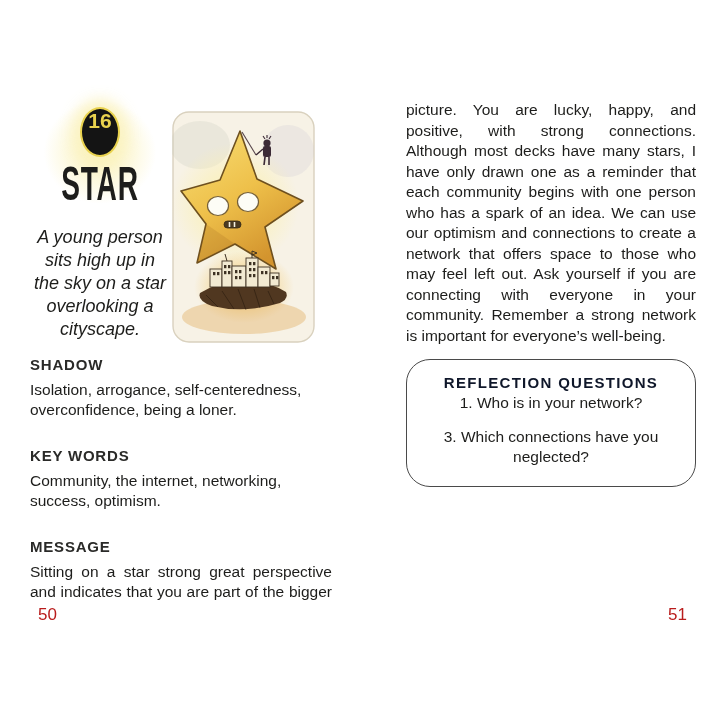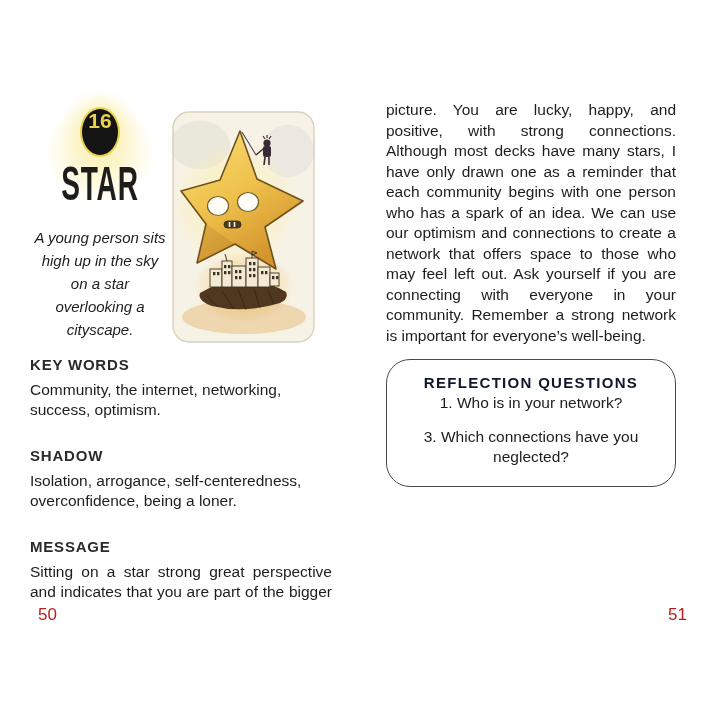--- a/index.html
+++ b/index.html
@@ -27,36 +27,36 @@
     color:#e9d24e; font-size:21px; font-weight:bold;
     box-shadow:0 0 14px 8px rgba(250,242,190,0.85);
   }
   .card-title { margin-top:3px; height:50px; }
   .card-title span {
     display:inline-block; font-size:37px; font-weight:bold; letter-spacing:1px;
     transform:scale(0.76,1.28); transform-origin:50% 20%;
   }
   .card-caption {
     margin:16px auto 0; width:136px;
-    font-style:italic; font-size:15px; line-height:23px; text-align:center;
+    font-style:italic; font-size:18px; line-height:23px; text-align:center;
   }
 
   .card-art { position:absolute; left:142px; top:11px; }
 
   .sections { position:absolute; left:0; top:256px; width:302px; }
   .section { margin-bottom:27px; }
   .section h3 {
     margin:0 0 7px 0; font-size:15px; font-weight:bold; letter-spacing:0.8px;
     color:#2a2a28;
   }
   .section p { margin:0; font-size:15.5px; line-height:20px; }
   .section.message p { text-align:justify; text-align-last:justify; }
 
   
-  .right-page { position:absolute; left:386px; top:100px; width:290px; }
+  .right-page { position:absolute; left:406px; top:100px; width:290px; }
   .right-body { margin:0; font-size:15.5px; line-height:20.5px; text-align:justify; }
 
   .reflection-box {
     margin-top:13px; border:1.5px solid #4a4a4a; border-radius:24px;
     padding:14px 20px 5px; text-align:center; background:#fff;
   }
   .reflection-box h3 {
     margin:0 0 2px 0; font-size:15px; font-weight:bold; letter-spacing:1.3px;
     color:#0f172a;
   }
@@ -167,26 +167,26 @@
           <rect x="100" y="165" width="2.4" height="3.2"></rect>
             <rect x="104" y="165" width="2.4" height="3.2"></rect>
         </g>
         <line x1="55" y1="150" x2="53" y2="143" stroke="#3e3223" stroke-width="1"></line>
         <path d="M80,147 L80,140 L85,142 L80,144" fill="none" stroke="#3e3223" stroke-width="1"></path>
       </svg>
     </div>
 
     <div class="sections">
       <div class="section">
+        <h3>SHADOW</h3>
+        <p>Isolation, arrogance, self-centeredness, overconfidence, being a loner.</p>
+      </div>
+      <div class="section">
         <h3>KEY WORDS</h3>
         <p>Community, the internet, networking, success, optimism.</p>
-      </div>
-      <div class="section">
-        <h3>SHADOW</h3>
-        <p>Isolation, arrogance, self-centeredness, overconfidence, being a loner.</p>
       </div>
       <div class="section message">
         <h3>MESSAGE</h3>
         <p>Sitting on a star strong great perspective and indicates that you are part of the bigger</p>
       </div>
     </div>
   </div>
 
   <div class="right-page">
     <p class="right-body">picture. You are lucky, happy, and positive, with strong connections. Although most decks have many stars, I have only drawn one as a reminder that each community begins with one person who has a spark of an idea. We can use our optimism and connections to create a network that offers space to those who may feel left out. Ask yourself if you are connecting with everyone in your community. Remember a strong network is important for everyone’s well-being.</p>

